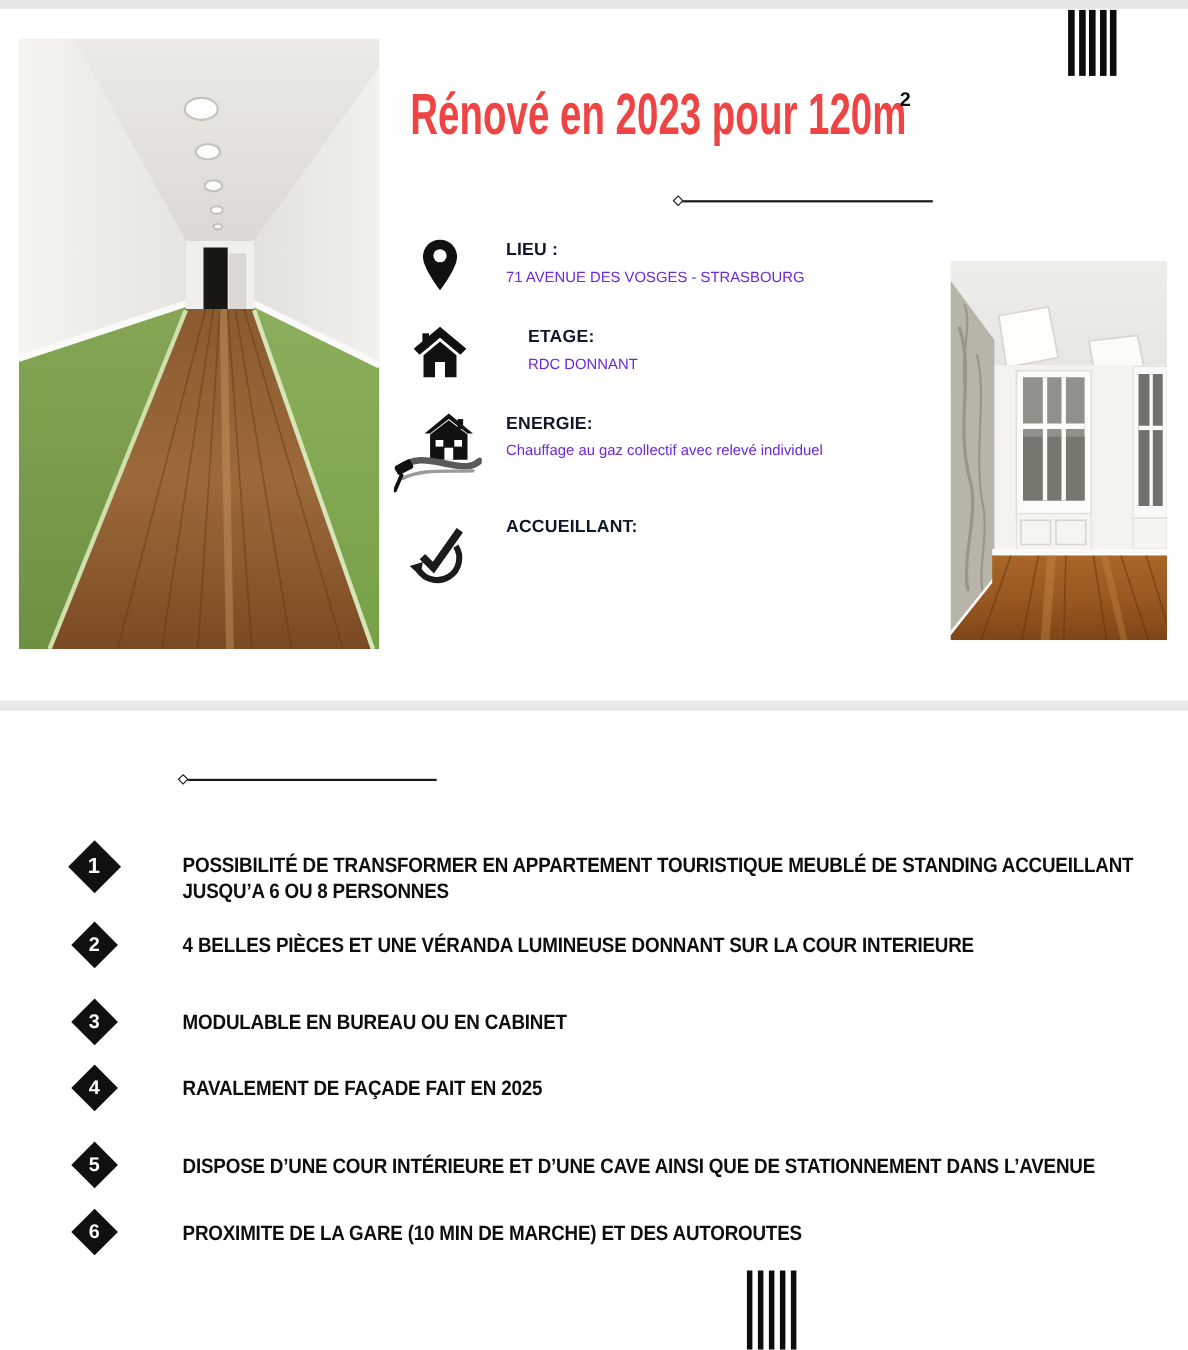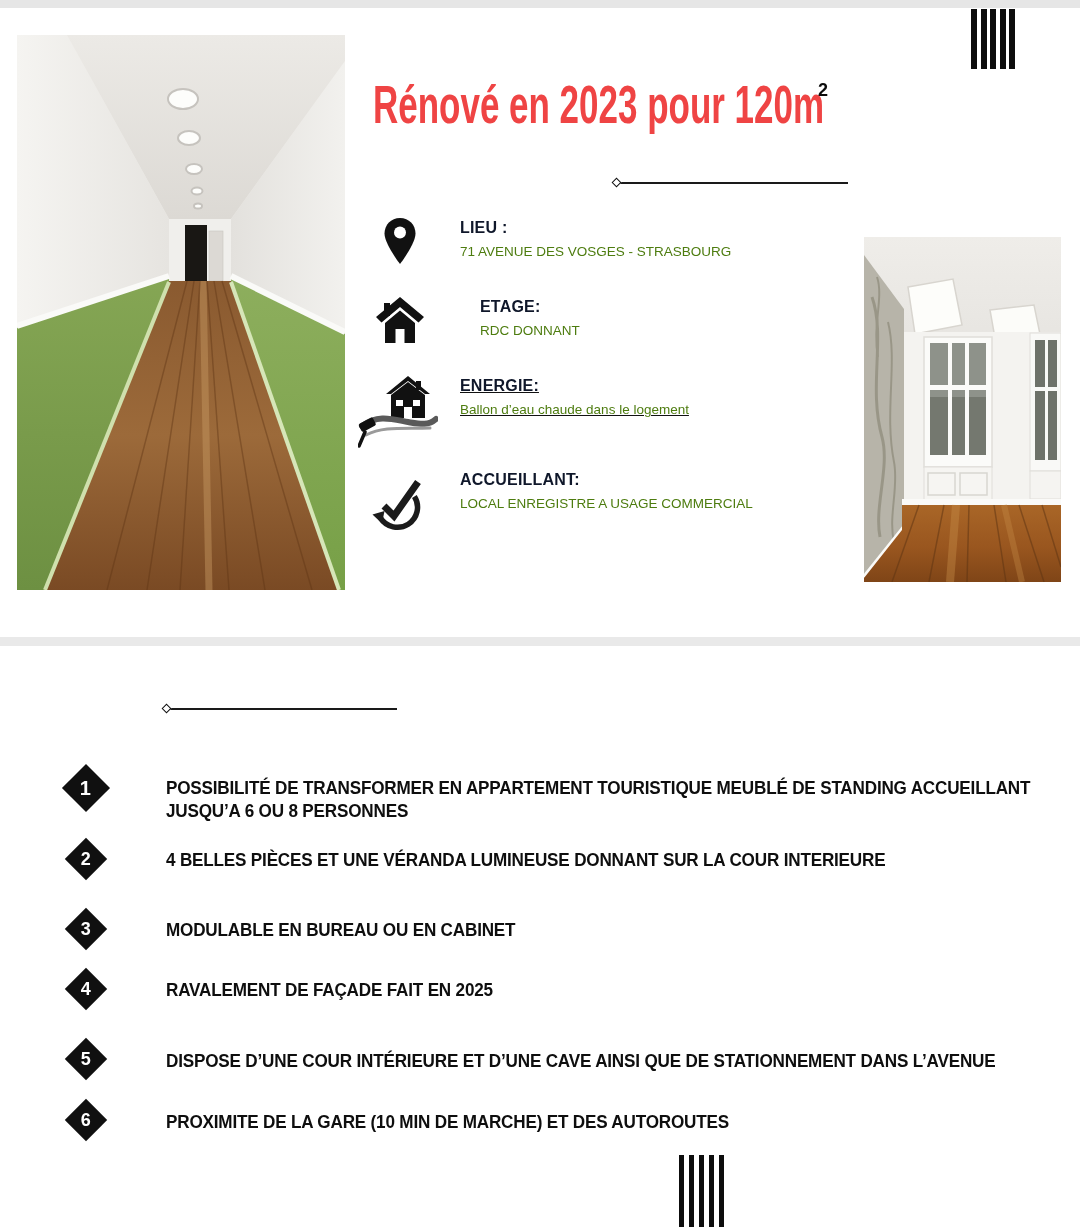--- a/index.html
+++ b/index.html
@@ -21,27 +21,27 @@
   .title{left:373px;top:78px;margin:0;font-size:53px;font-weight:bold;line-height:1.0;white-space:nowrap;color:#ef4444;}
   .title-inner{display:inline-block;transform:scaleX(0.66);transform-origin:0 50%;letter-spacing:0px;}
   .title-sup{left:818px;top:80px;font-size:18px;font-weight:bold;color:#0c0c0c;}
   
   .rule{height:2.4px;background:#1a1a1a;}
   .rule-title{left:616px;top:182px;width:232px;}
   .rule-features{left:166px;top:708px;width:231px;}
   .rule-dot{position:absolute;left:-3px;top:-3.2px;width:5px;height:5px;border:1.9px solid #111;background:#fff;transform:rotate(45deg);}
   
   .dlabel{font-size:16px;font-weight:bold;color:#0f172a;letter-spacing:0.2px;}
-  .dlines{margin-top:6px;font-size:13.5px;line-height:18.5px;color:#4d7c0f;}
+  .dlines{margin-top:6px;font-size:13.5px;line-height:18.5px;color:#6d28d9;}
   .d-lieu-icon{left:383px;top:217px;}
   .d-lieu-text{left:460px;top:219px;}
   .d-etage-icon{left:376px;top:296px;}
   .d-etage-text{left:480px;top:298px;}
   .d-energie-icon{left:358px;top:374px;}
-  .d-energie-text{left:460px;top:377px;text-decoration:underline;}
+  .d-energie-text{left:460px;top:377px;}
   .d-class-icon{left:371px;top:472px;}
   .d-class-text{left:460px;top:471px;}
   
   .photo{overflow:hidden;}
   .photo-hall{left:17px;top:35px;width:328px;height:555px;}
   .photo-room{left:864px;top:237px;width:197px;height:345px;}
   .photo svg{display:block;}
   
   .diamond{position:absolute;background:#101010;display:flex;align-items:center;justify-content:center;transform:rotate(45deg);}
   .diamond .num{transform:rotate(-45deg);color:#ffffff;font-weight:bold;}
@@ -189,36 +189,33 @@
     <path d="M8 61 C26 52 46 55 72 54" stroke="#9a9a9a" stroke-width="3" fill="none" stroke-linecap="round"></path>
     <g transform="rotate(-28 10 52)">
       <rect x="2" y="46" width="16" height="9" rx="2" fill="#111"></rect>
     </g>
     <line x1="7" y1="58" x2="1" y2="72" stroke="#111" stroke-width="3.5" stroke-linecap="round"></line>
   </svg>
 </div>
 <div class="abs d-energie-text">
   <div class="dlabel">ENERGIE:</div>
   <div class="dlines">
-    <div>Ballon d’eau chaude dans le logement</div>
+    <div>Chauffage au gaz collectif avec relevé individuel</div>
   </div>
 </div>
 
 <div class="abs d-class-icon">
   <svg width="56" height="62" viewBox="0 0 56 62">
     <path d="M43.4 24.5 A20 20 0 1 1 9.5 46" stroke="#1b1b1b" stroke-width="5.5" fill="none"></path>
     <polygon points="1.5,42.5 13.5,39 11,51.5" fill="#1b1b1b"></polygon>
     <path d="M13 34 L23 44 L47 10" stroke="#1b1b1b" stroke-width="7" fill="none"></path>
   </svg>
 </div>
 <div class="abs d-class-text">
   <div class="dlabel">ACCUEILLANT:</div>
-  <div class="dlines">
-    <div>LOCAL ENREGISTRE A USAGE COMMERCIAL</div>
-  </div>
 </div>
 
 <div class="abs photo photo-room">
   <svg width="197" height="345" viewBox="0 0 197 345">
     <defs>
       <linearGradient id="ceil2G" x1="0" y1="0" x2="0" y2="1">
         <stop offset="0" stop-color="#efede9"></stop>
           <stop offset="1" stop-color="#e6e4e0"></stop>
       </linearGradient>
       <linearGradient id="floor2G" x1="0" y1="0" x2="0" y2="1">

